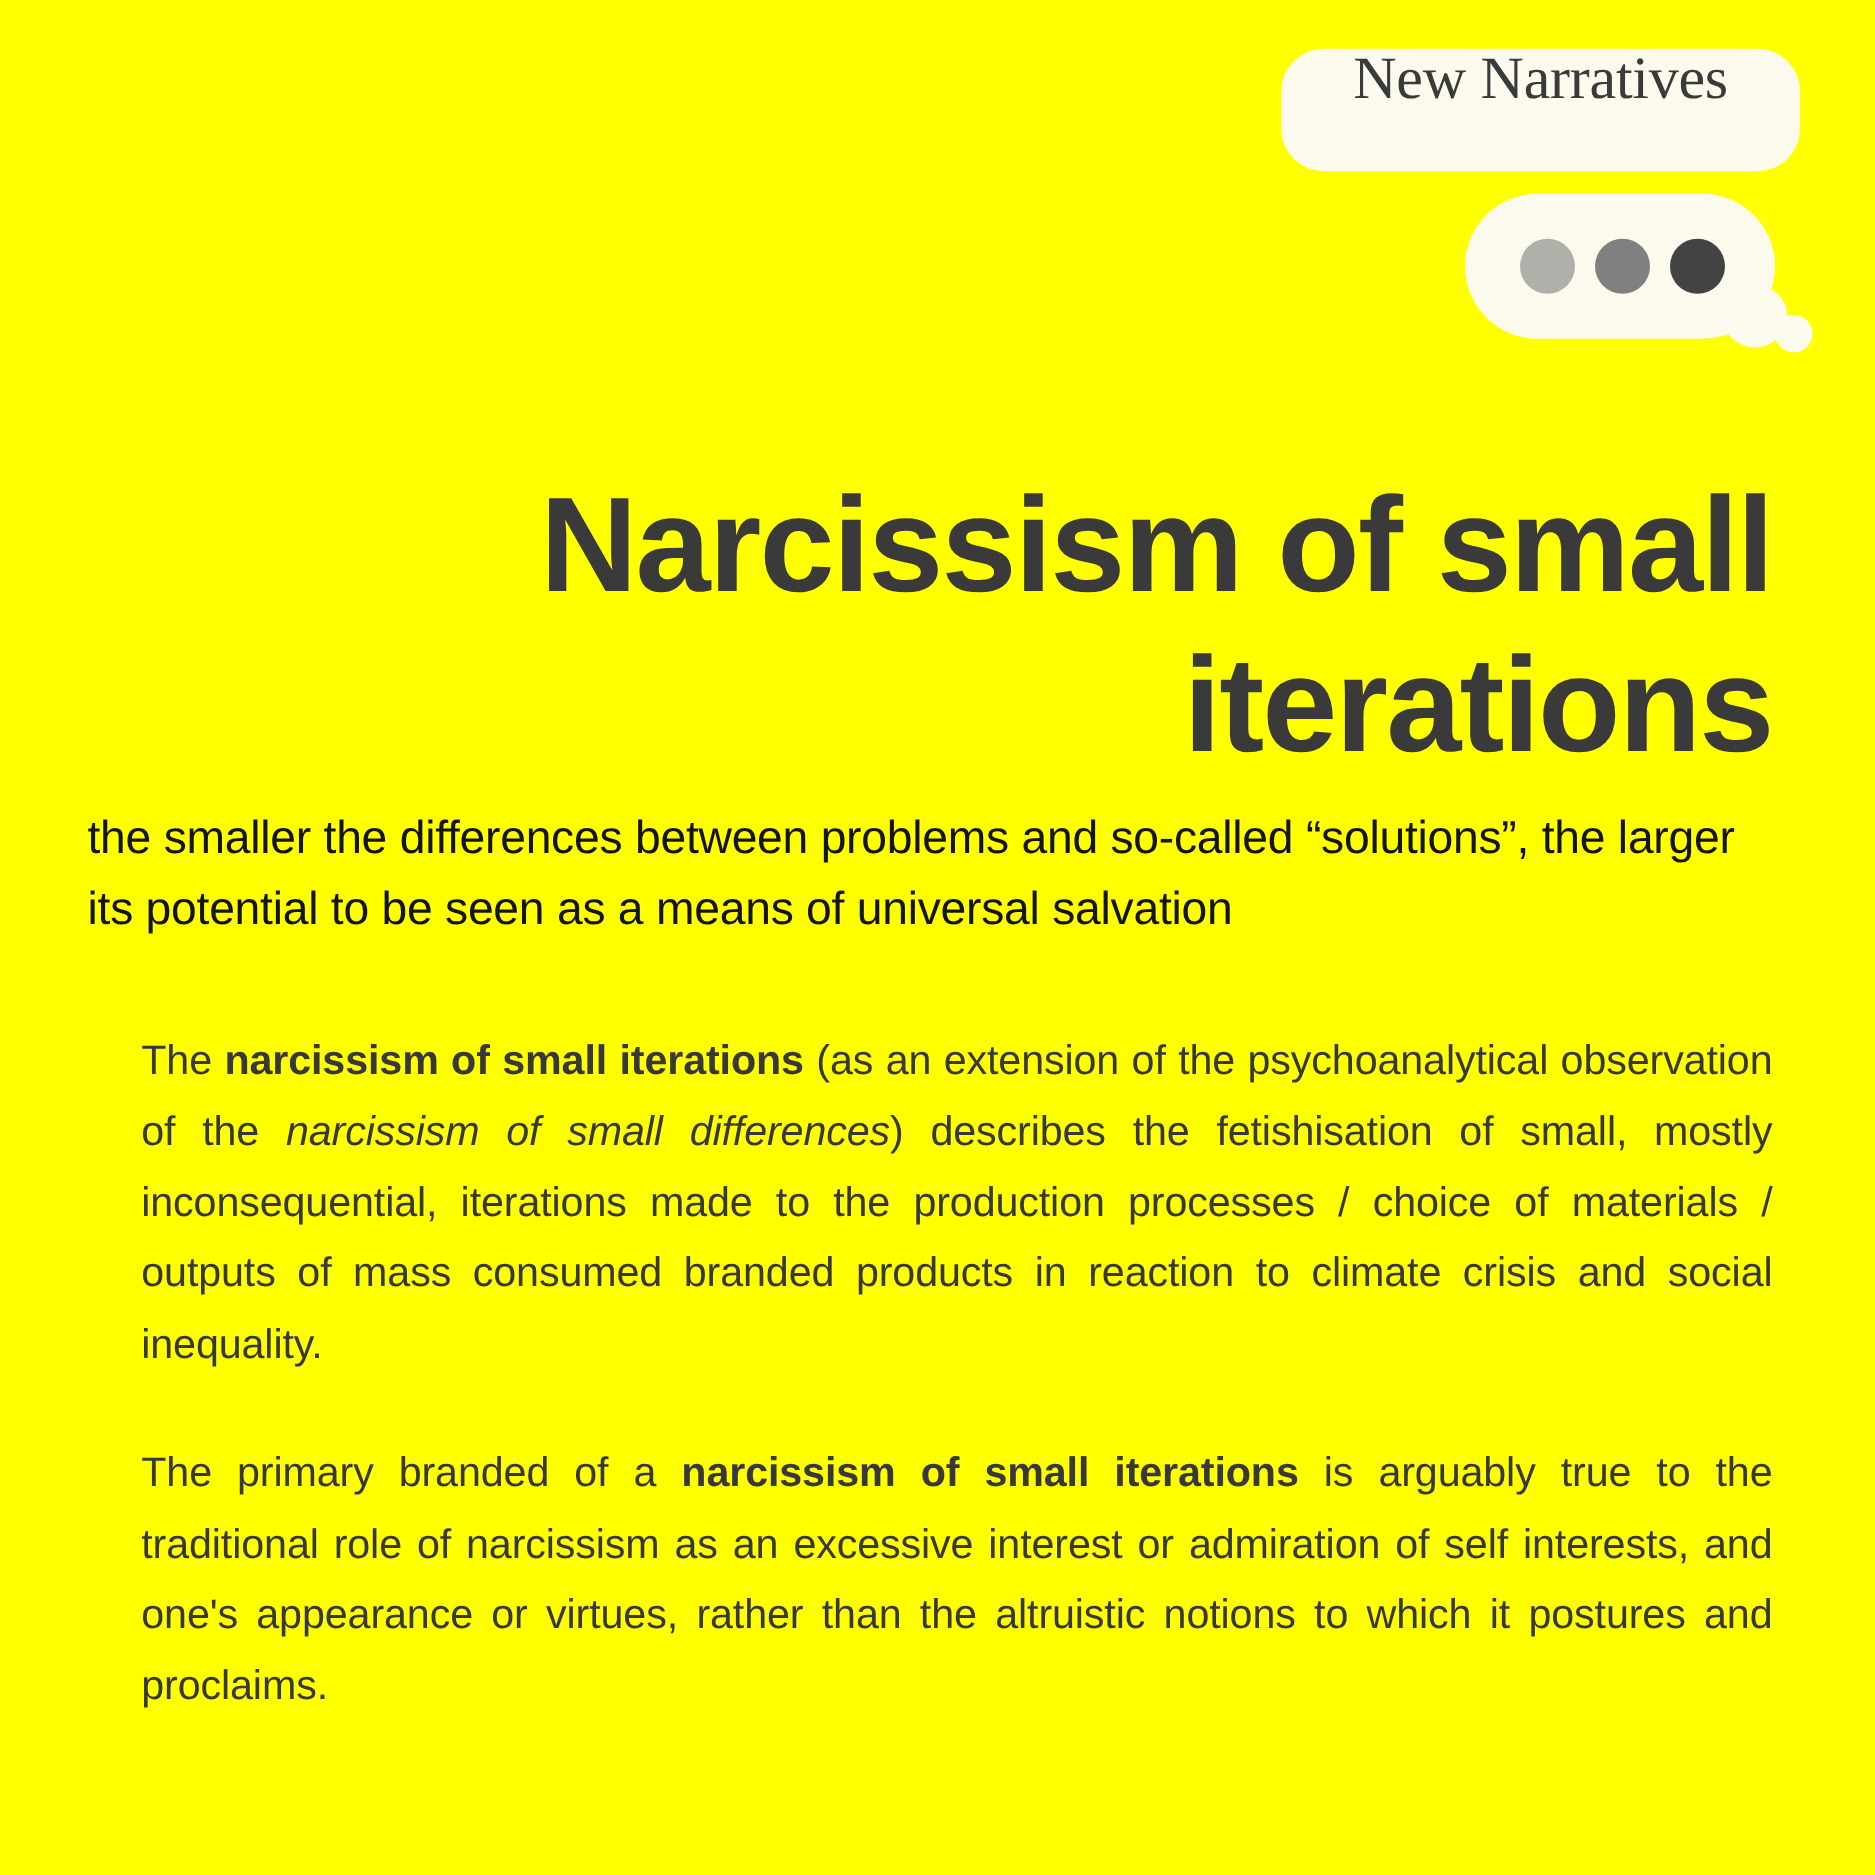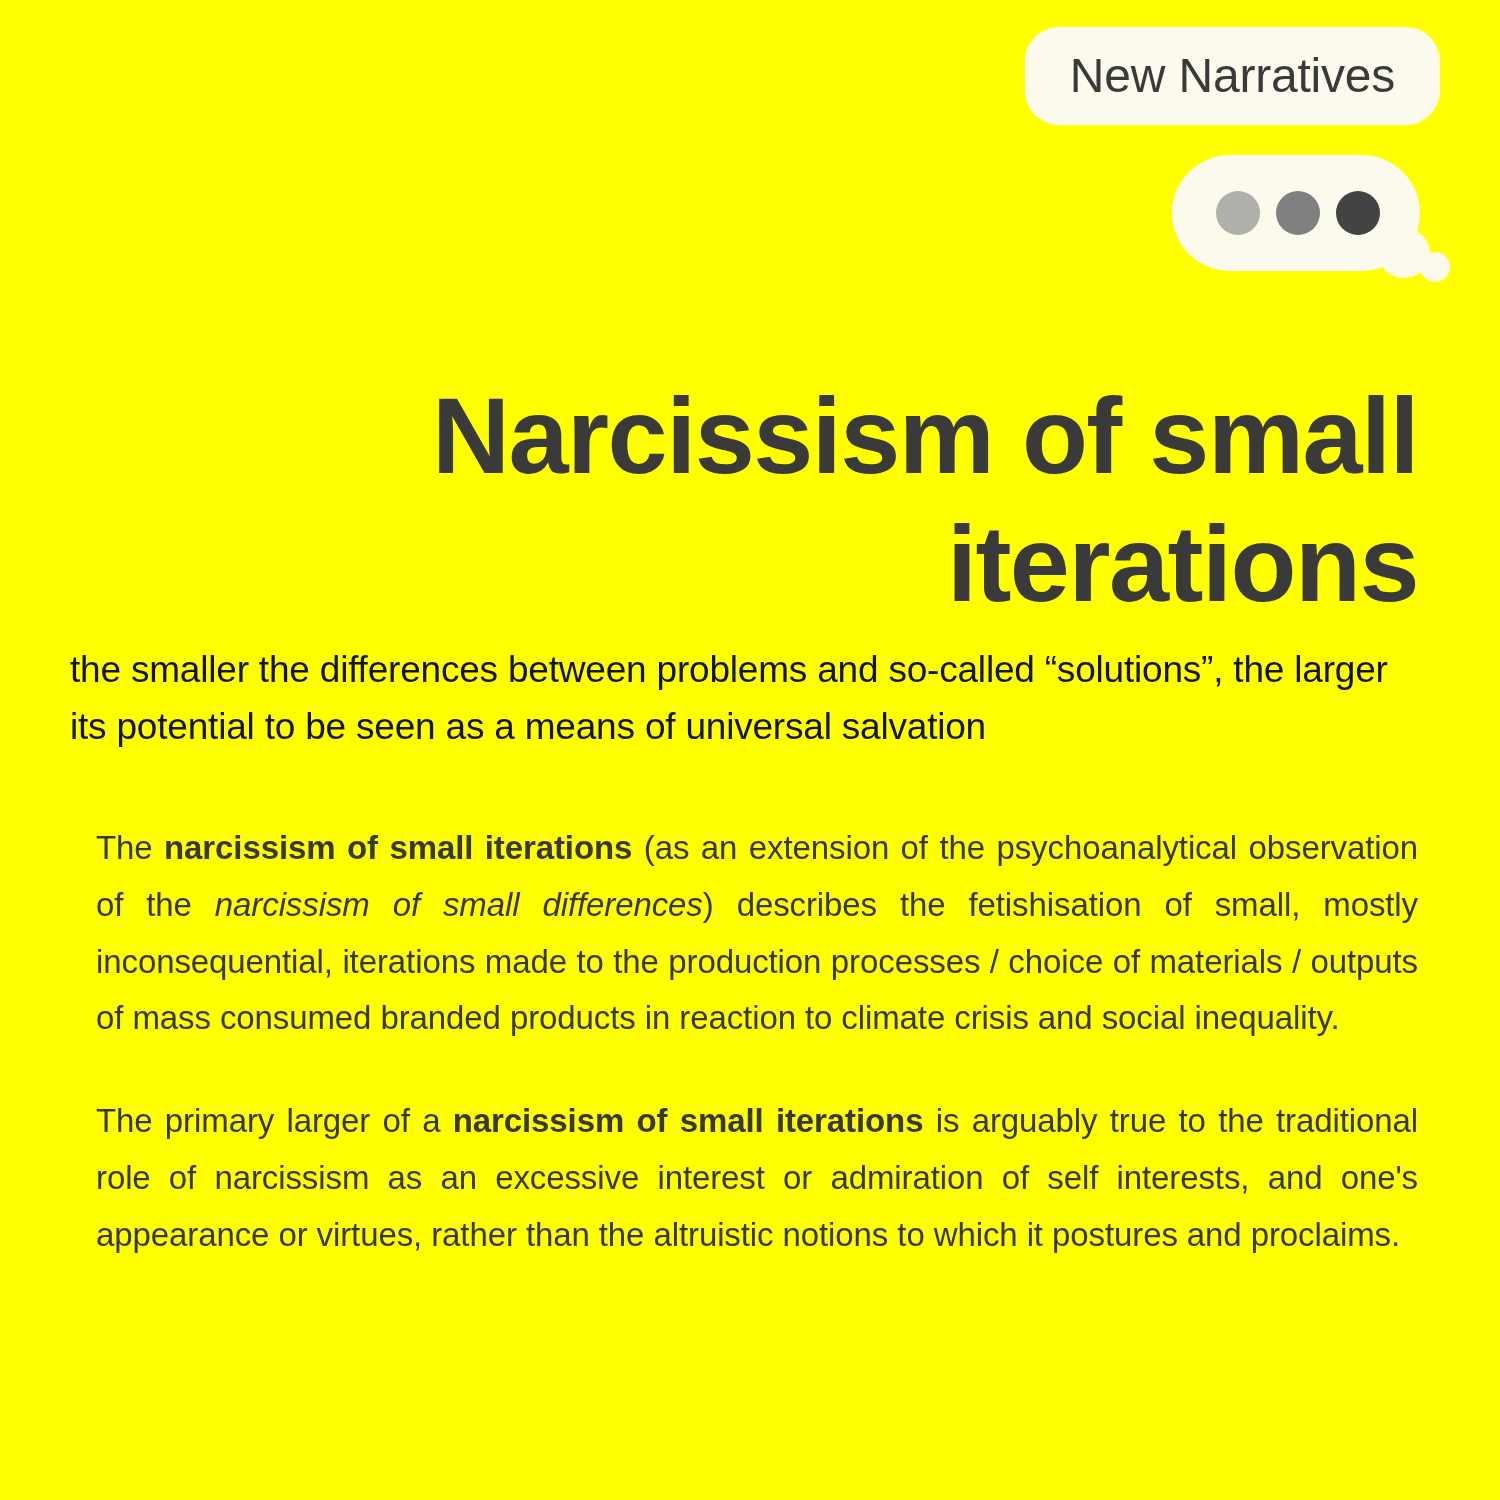--- a/index.html
+++ b/index.html
@@ -20,29 +20,29 @@
   .bubble-stack {
     position: absolute;
     top: 0;
     right: 0;
     width: 500px;
     height: 300px;
   }
 
   .name-bubble {
     position: absolute;
-    top: 27px;
+    top: 39px;
     left: 25px;
     width: 415px;
     height: 98px;
     background: #fbfaec;
     border-radius: 34px;
     display: flex;
-    align-items: center;
     justify-content: center;
+    font-family: Liberation Serif, serif;
   }
   .name-bubble-label {
     font-size: 48px;
     line-height: 1;
     color: #3a3a3a;
     letter-spacing: -0.2px;
     white-space: nowrap;
   }
   .name-bubble-tail {
     position: absolute;
@@ -133,21 +133,21 @@
     left: 96px;
     width: 1322px;
     font-size: 33px;
     line-height: 1.72;
     color: #383838;
     text-align: justify;
     text-justify: inter-word;
     letter-spacing: -0.1px;
   }
   .body-copy p {
-    margin: 0 0 46px 0;
+    margin: 0 0 46px 17px;
   }
   .body-copy p:last-child { margin-bottom: 0; }
   .body-copy b { font-weight: bold; }
   .body-copy i { font-style: italic; }
 </style>
 </head>
 <body>
 
 <div class="bubble-stack">
 
@@ -169,15 +169,15 @@
 
 <h1 class="headline">Narcissism of small iterations</h1>
 
 <p class="standfirst">the smaller the differences between problems and so-called “solutions”, the larger its potential to be seen as a means of universal salvation</p>
 
 <div class="body-copy">
   <p>
     <span>The </span><b>narcissism of small iterations</b><span> (as an extension of the psychoanalytical observation of the </span><i>narcissism of small differences</i><span>) describes the fetishisation of small, mostly inconsequential, iterations made to the production processes / choice of materials / outputs of mass consumed branded products in reaction to climate crisis and social inequality.</span>
   </p>
   <p>
-    <span>The primary larger of a </span><b>narcissism of small iterations</b><span> is arguably true to the traditional role of narcissism as an excessive interest or admiration of self interests, and one's appearance or virtues, rather than the altruistic notions to which it postures and proclaims.</span>
+    <span>The primary branded of a </span><b>narcissism of small iterations</b><span> is arguably true to the traditional role of narcissism as an excessive interest or admiration of self interests, and one's appearance or virtues, rather than the altruistic notions to which it postures and proclaims.</span>
   </p>
 </div>
 
 </body></html>

